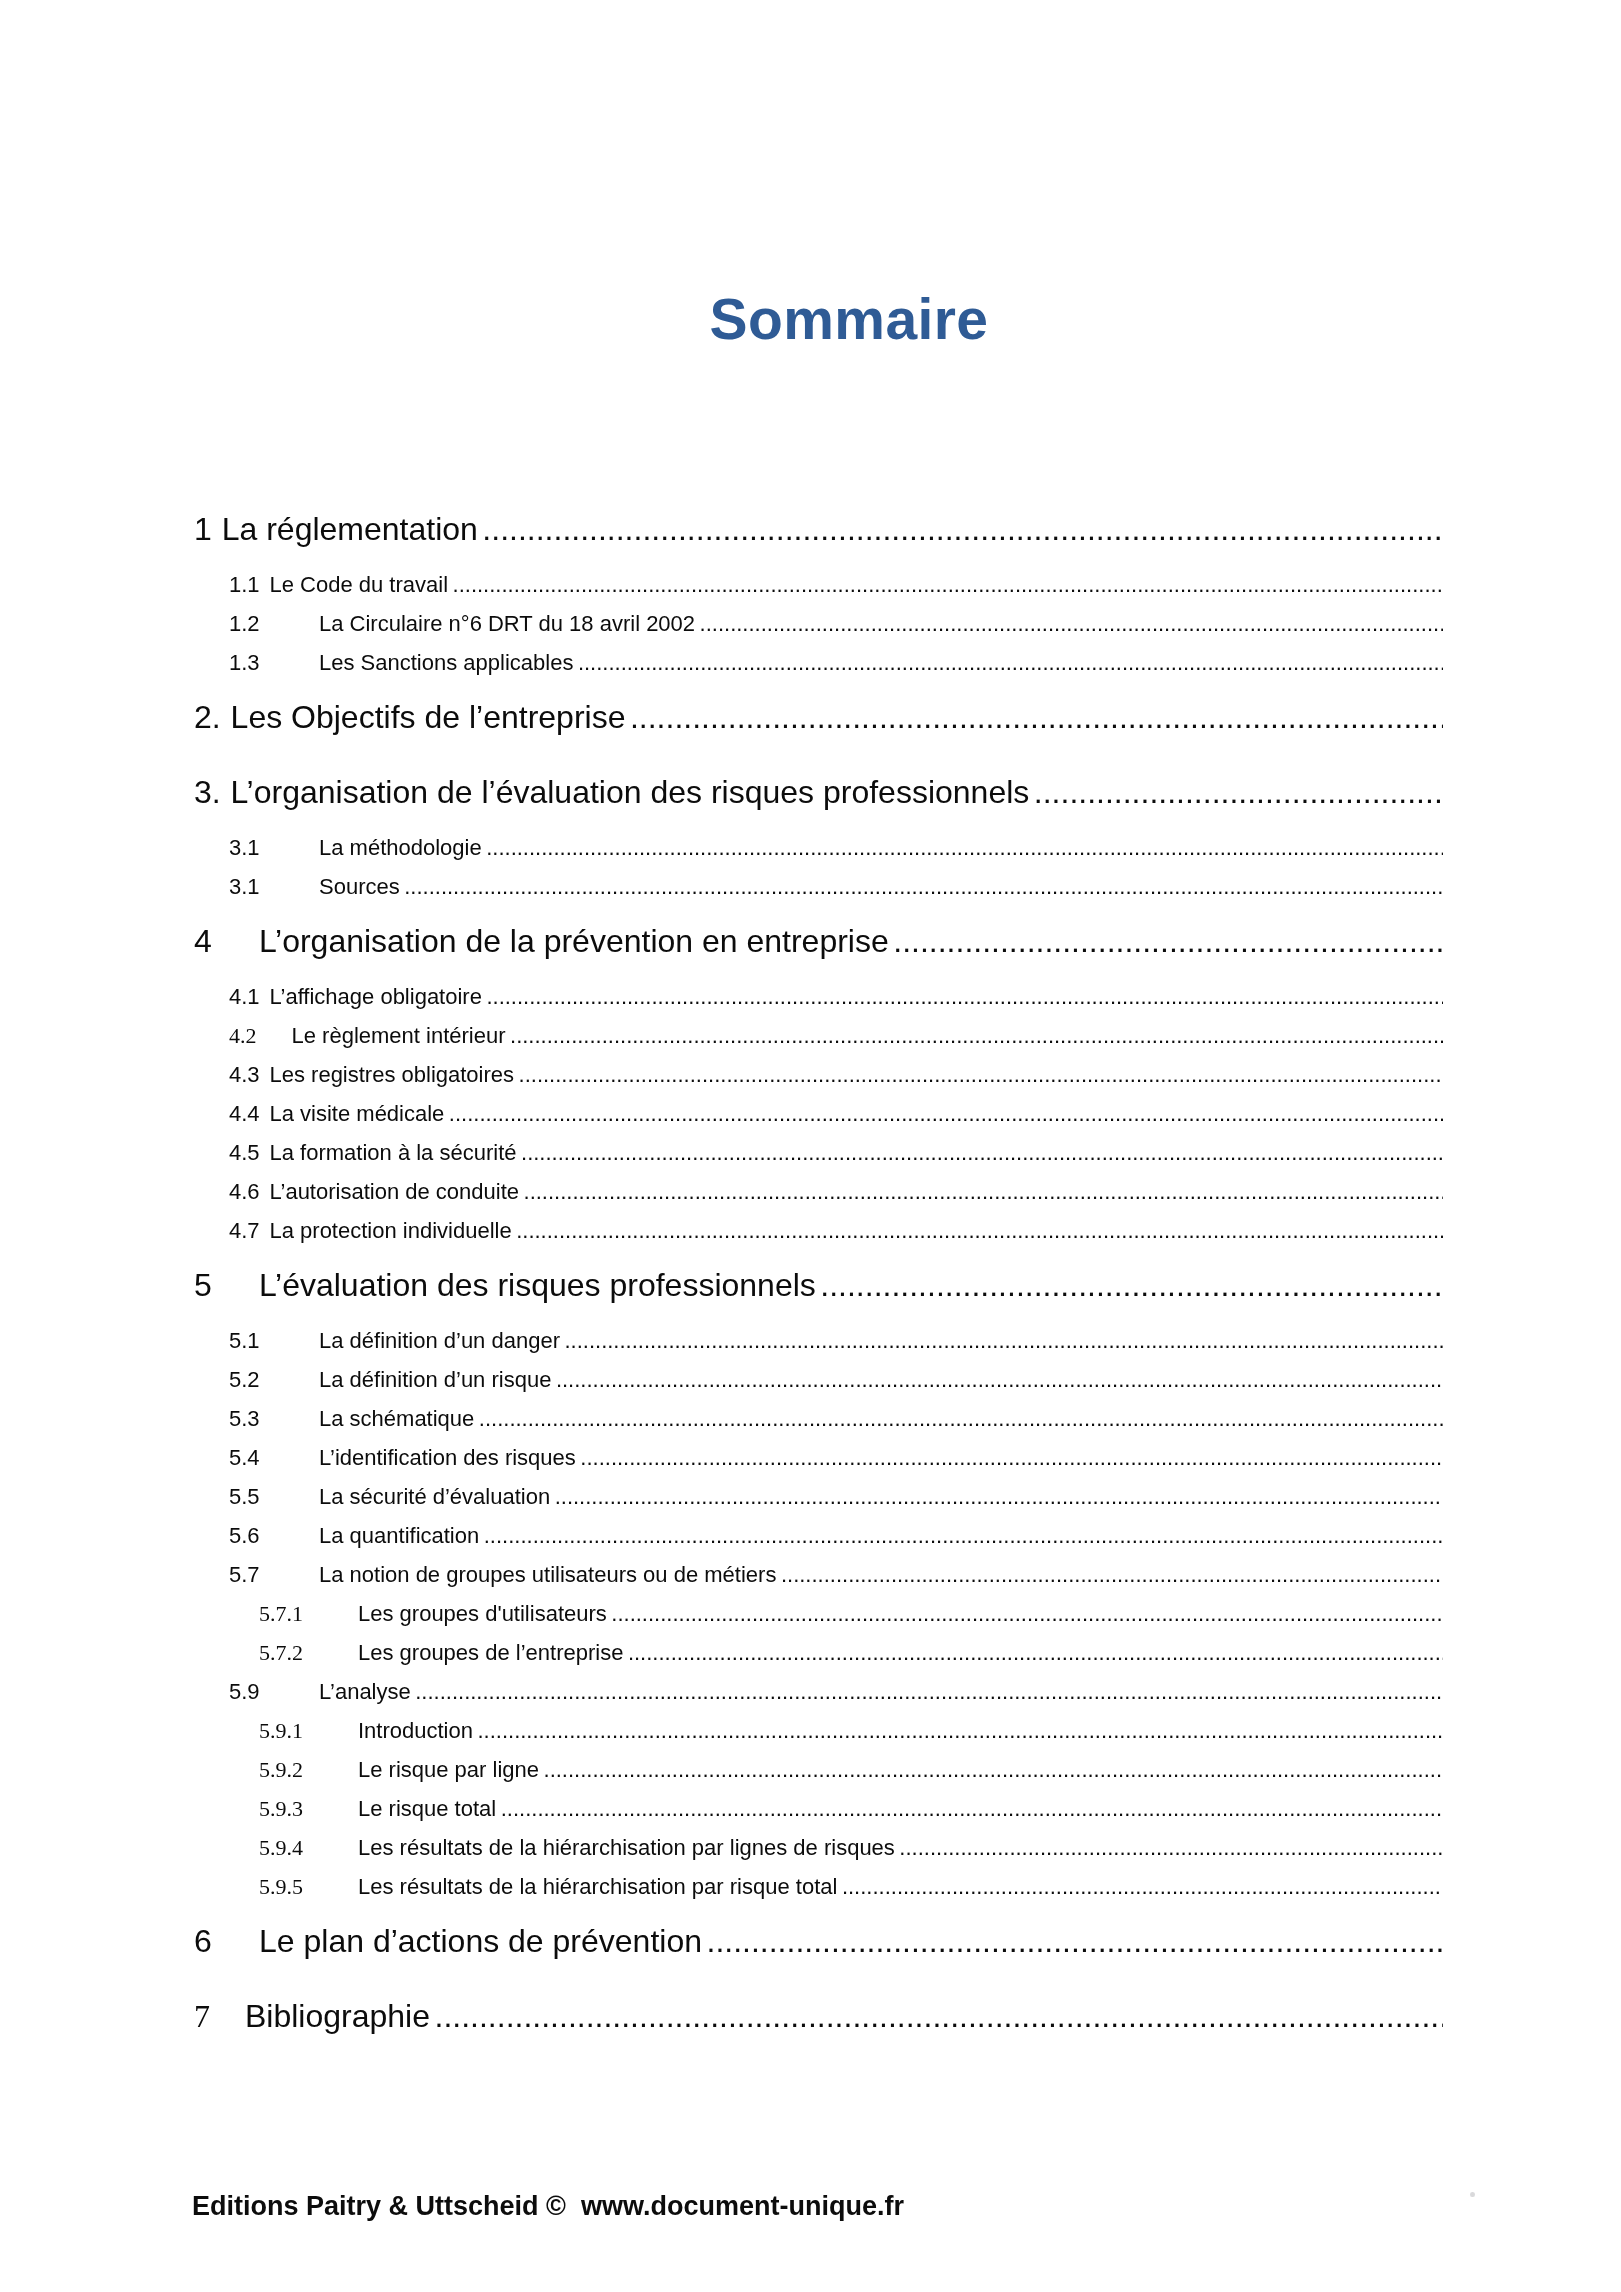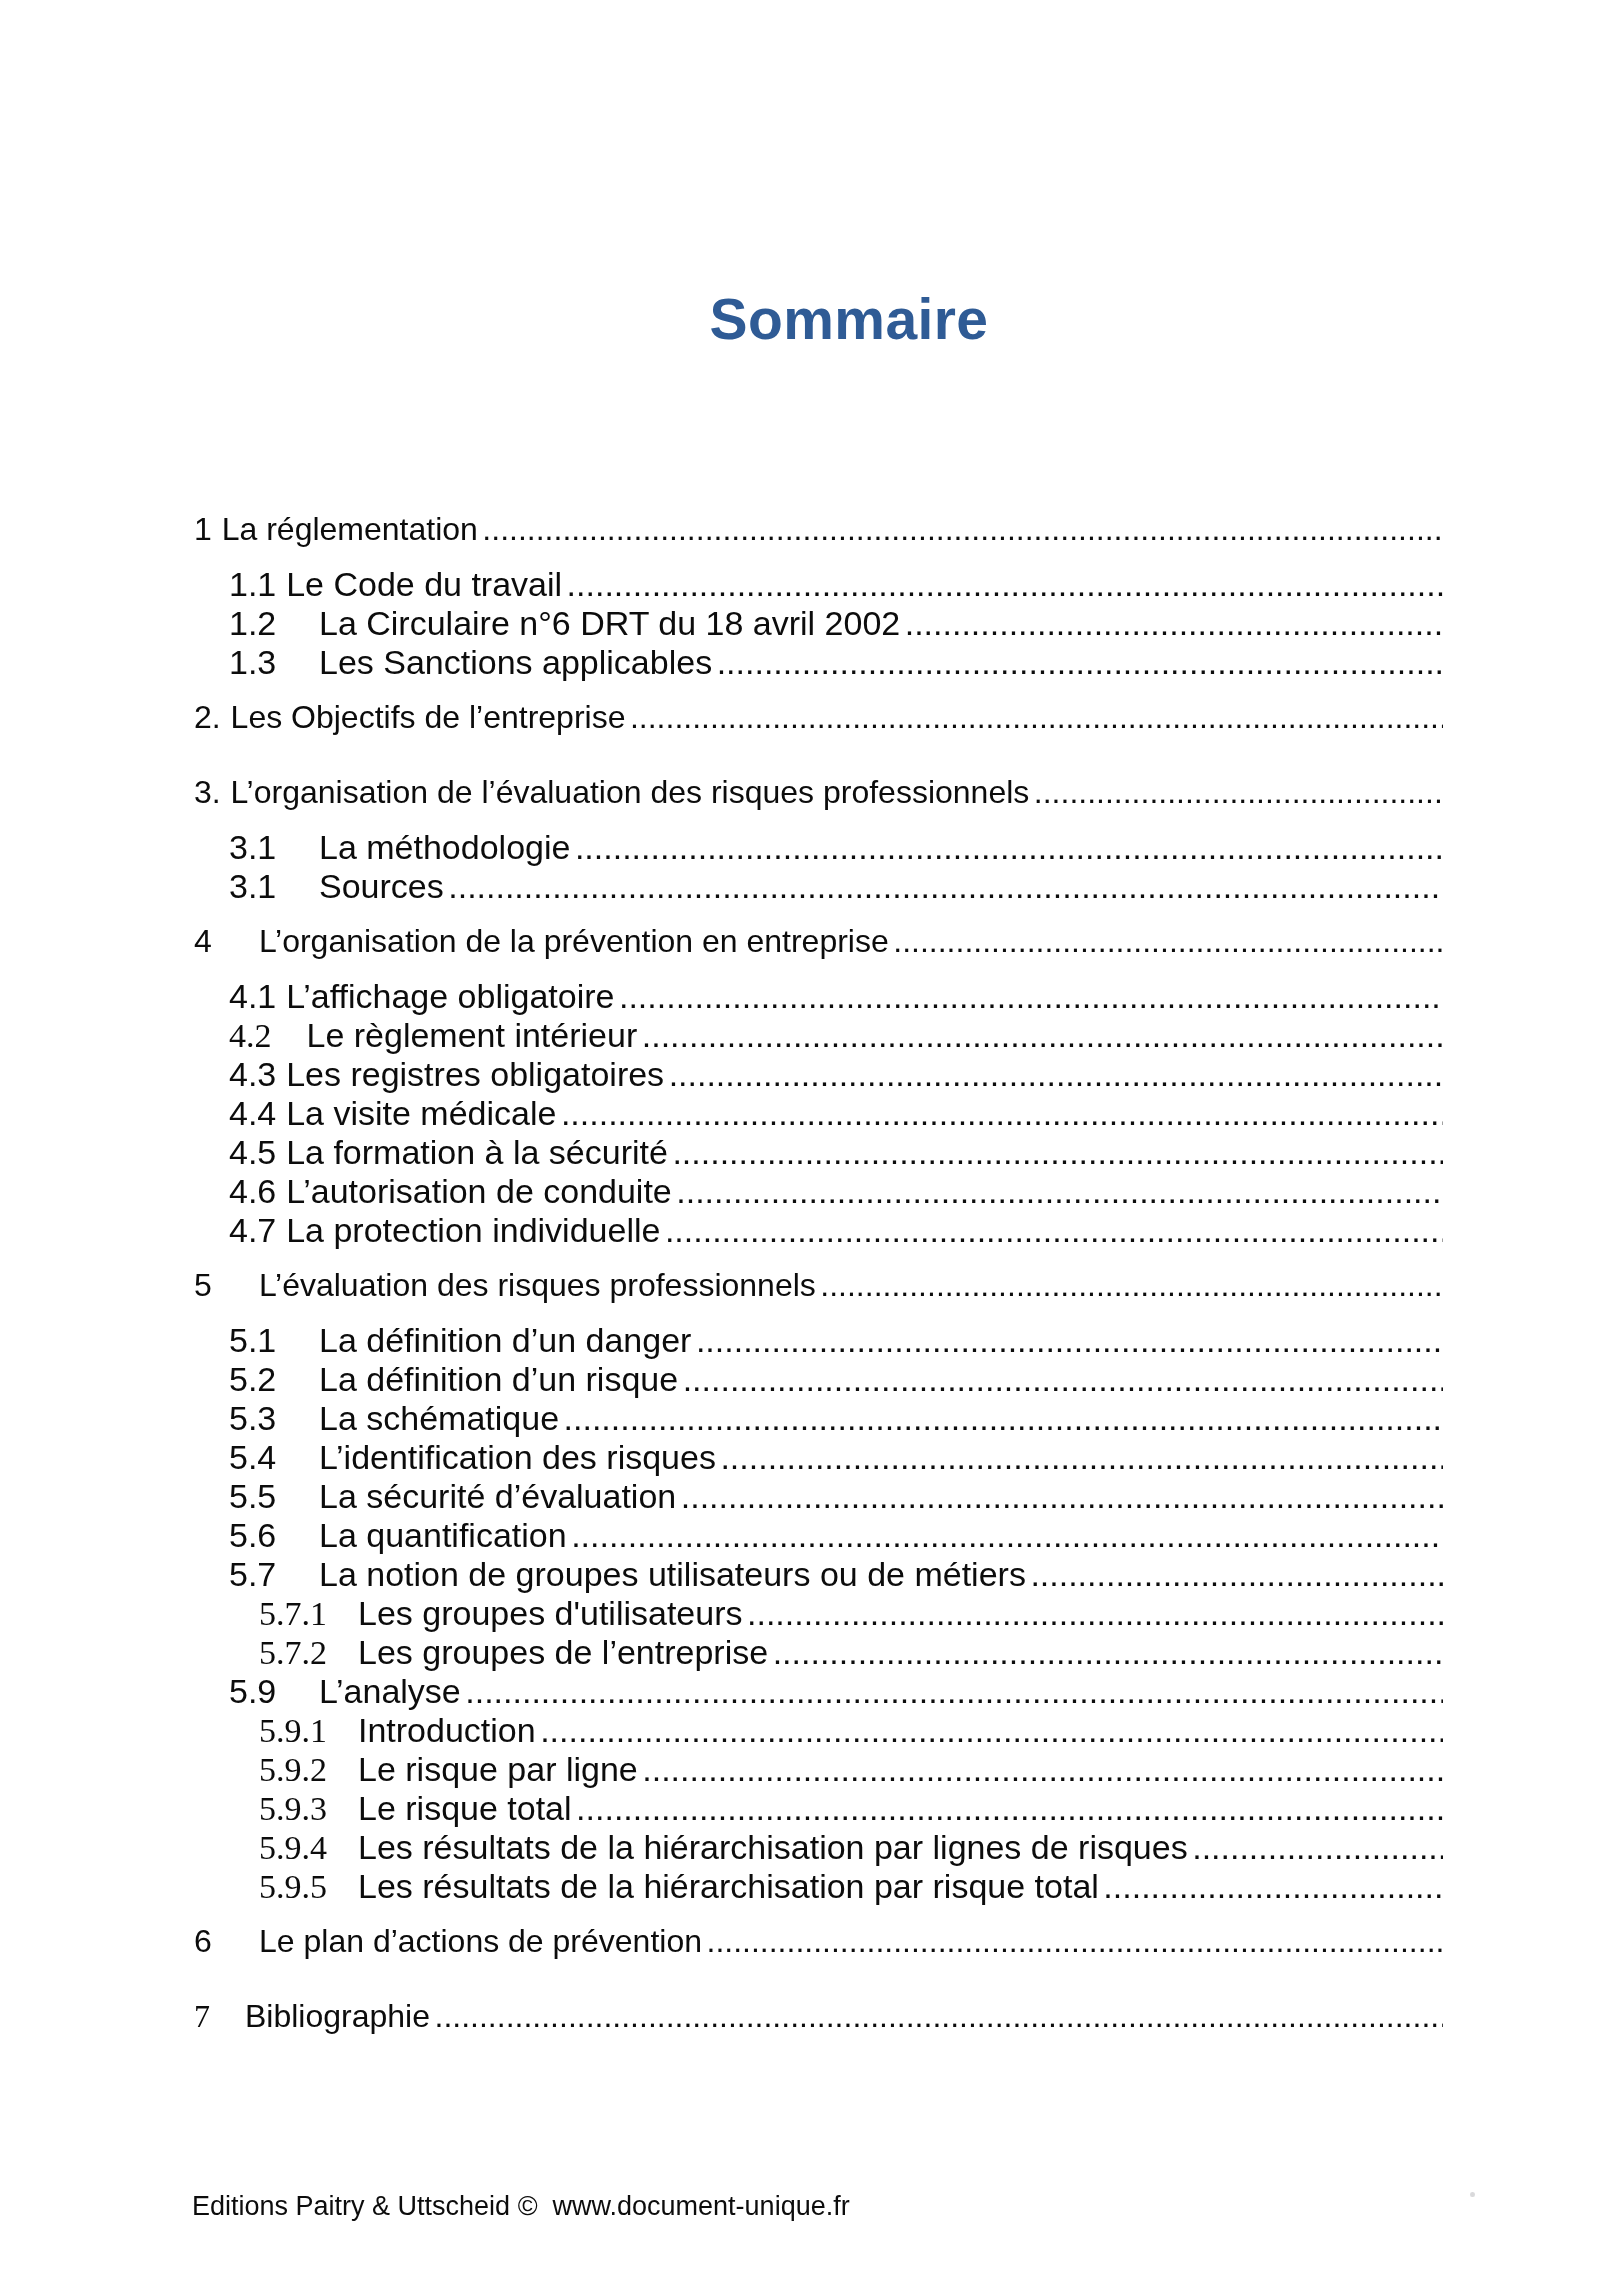--- a/index.html
+++ b/index.html
@@ -32,21 +32,21 @@
     font-weight: bold;
     letter-spacing: 0.4px;
   }
   .toc {
     margin-top: 159px;
   }
   .toc-entry {
     display: flex;
     align-items: baseline;
     line-height: 39px;
-    font-size: 34px;
+    font-size: 22px;
     padding-right: 61px;
     white-space: nowrap;
   }
   .toc-entry.lvl1 { font-size: 32px; }
   .toc-entry.lvl2 { padding-left: 35px; }
   .toc-entry.lvl3 { padding-left: 65px; }
 
   .toc-entry .num   { flex: 0 0 auto; }
   .toc-entry .label { flex: 0 0 auto; }
 
@@ -67,21 +67,21 @@
   }
   .dots::after {
     content: "............................................................................................................................................................................................................................................................................................................................................................";
   }
 
   .footer {
     position: absolute;
     left: 192px;
     top: 2191px;
     font-size: 27px;
-    font-weight: normal;
+    font-weight: bold;
     white-space: pre;
     color: #0c0c0c;
   }
   .artifact-dot {
     position: absolute;
     left: 1470px;
     top: 2192px;
     width: 4.5px;
     height: 5.4px;
     border-radius: 50%;

